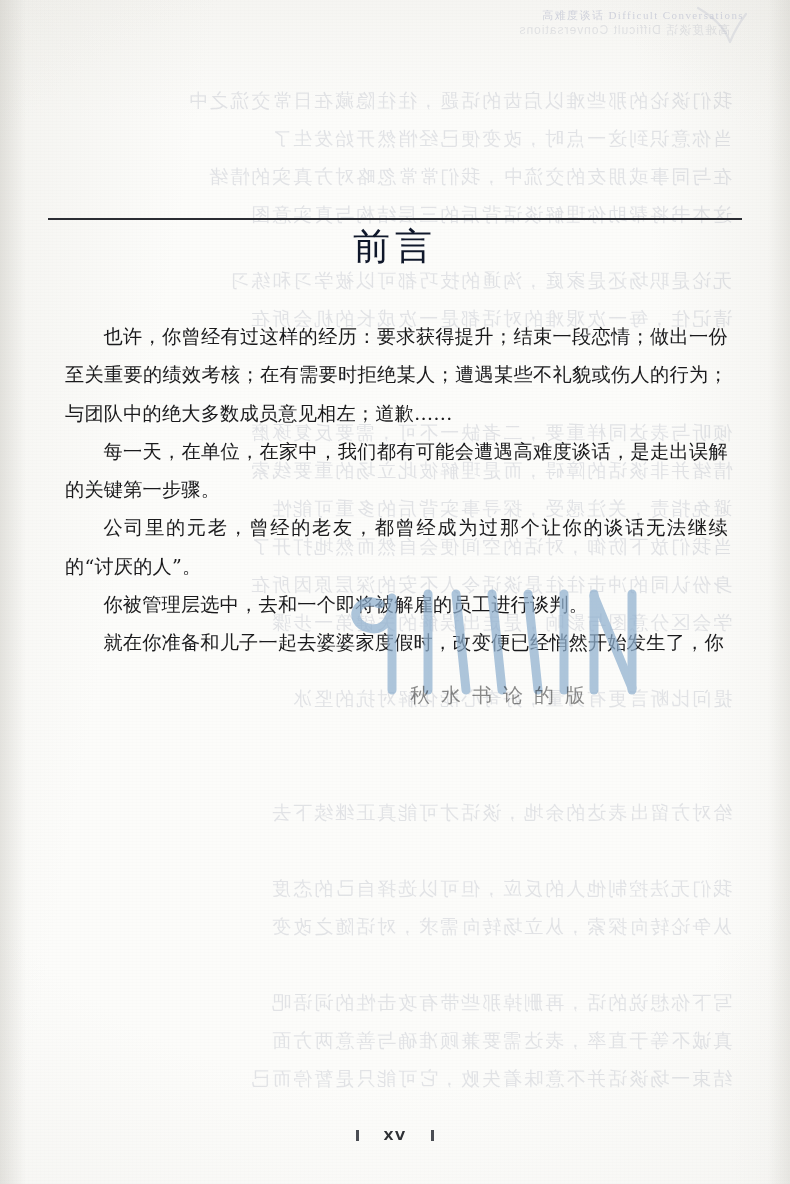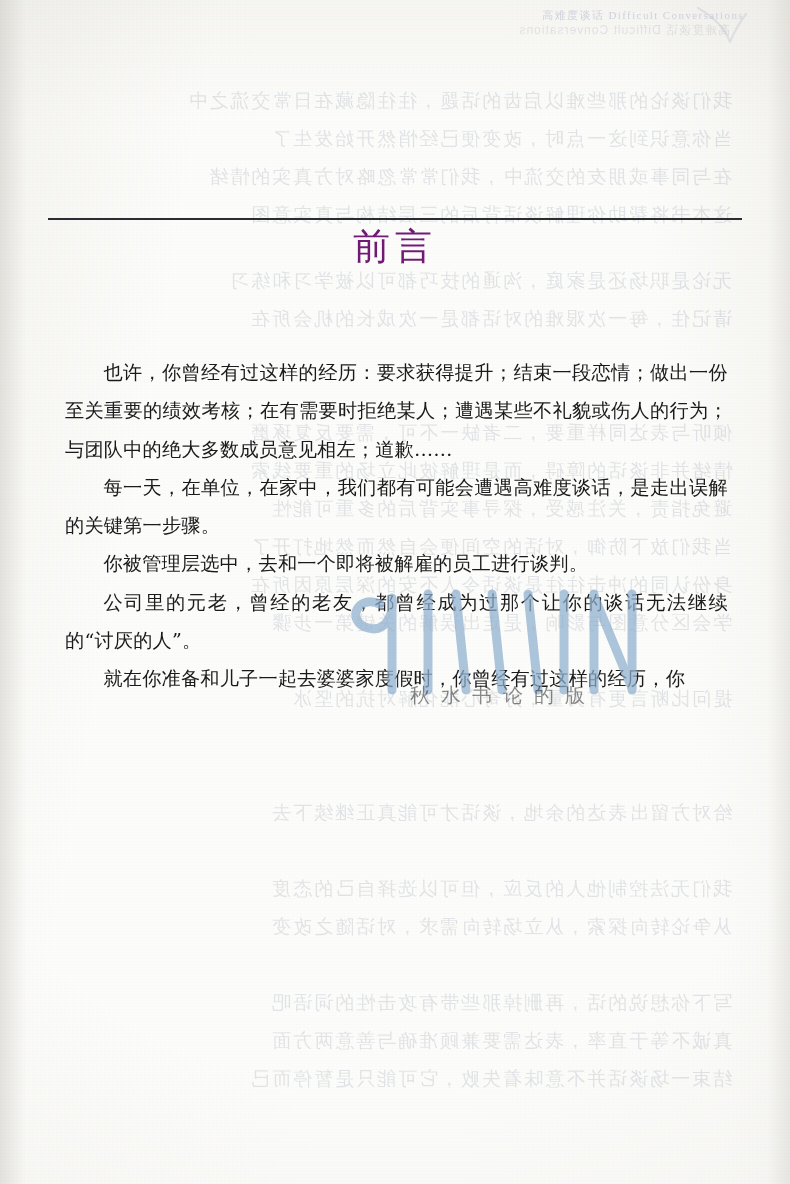--- a/index.html
+++ b/index.html
@@ -123,28 +123,28 @@
     position: absolute;
     left: 0;
     top: 224px;
     width: 790px;
     text-align: center;
     z-index: 5;
     font-family: "DejaVu Serif", "Liberation Serif", serif;
     font-size: 37px;
     line-height: 46px;
     letter-spacing: 5px;
-    color: #701a75;
+    color: #0f172a;
   }
 
   
   #body-col {
     position: absolute;
     left: 65px;
-    top: 354px;
+    top: 318px;
     width: 663px;
     z-index: 6;
   }
   .para {
     font-family: "DejaVu Serif", "Liberation Serif", serif;
     font-size: 19.2px;
     line-height: 38.3px;
     letter-spacing: 0.2px;
     color: #1a1a1c;
     text-align: justify;
@@ -269,38 +269,43 @@
   </svg>
 
 
   <div id="rule"></div>
 
   <div id="chapter-title">前言</div>
 
   <div id="body-col">
     <p class="para">也许，你曾经有过这样的经历：要求获得提升；结束一段恋情；做出一份至关重要的绩效考核；在有需要时拒绝某人；遭遇某些不礼貌或伤人的行为；与团队中的绝大多数成员意见相左；道歉……</p>
     <p class="para">每一天，在单位，在家中，我们都有可能会遭遇高难度谈话，是走出误解的关键第一步骤。</p>
+    <p class="para">公司里的元老，曾经的老友，都曾经成为过那个让你的谈话无法继续的“讨厌的人”。</p>
     <p class="para">你被管理层选中，去和一个即将被解雇的员工进行谈判。</p>
-    <p class="para">公司里的元老，曾经的老友，都曾经成为过那个让你的谈话无法继续的“讨厌的人”。</p>
-    <p class="para">就在你准备和儿子一起去婆婆家度假时，你曾经有过这样的经历，你</p>
+    <p class="para">就在你准备和儿子一起去婆婆家度假时，改变便已经悄然开始发生了，你</p>
   </div>
 
   <div id="watermark">
     <svg id="watermark-mark" width="340" height="118" viewBox="0 0 340 118">
       <g stroke="#8fb0cf" stroke-width="9" fill="none" stroke-linecap="round" stroke-linejoin="round" opacity="0.72">
         <path d="M48 26 C24 16, 14 44, 36 50 C54 55, 62 36, 60 20 L60 112"></path>
         <path d="M96 16 L96 112"></path>
         <path d="M124 16 L134 112"></path>
         <path d="M160 16 L170 112"></path>
         <path d="M196 16 L206 112"></path>
         <path d="M232 16 L232 112"></path>
         <path d="M262 16 L262 112"></path>
         <path d="M262 18 L300 110"></path>
         <path d="M300 16 L300 112"></path>
       </g>
     </svg>
     <div id="watermark-sub">秋水书论的版</div>
   </div>
 
+  <div id="footer">
+    <span class="foot-orn"></span>
+    <span id="page-number">XV</span>
+    <span class="foot-orn"></span>
+  </div>
 
   <div id="spine-shadow"></div>
   <div id="outer-shadow"></div>
 </div>
 
 </body></html>

